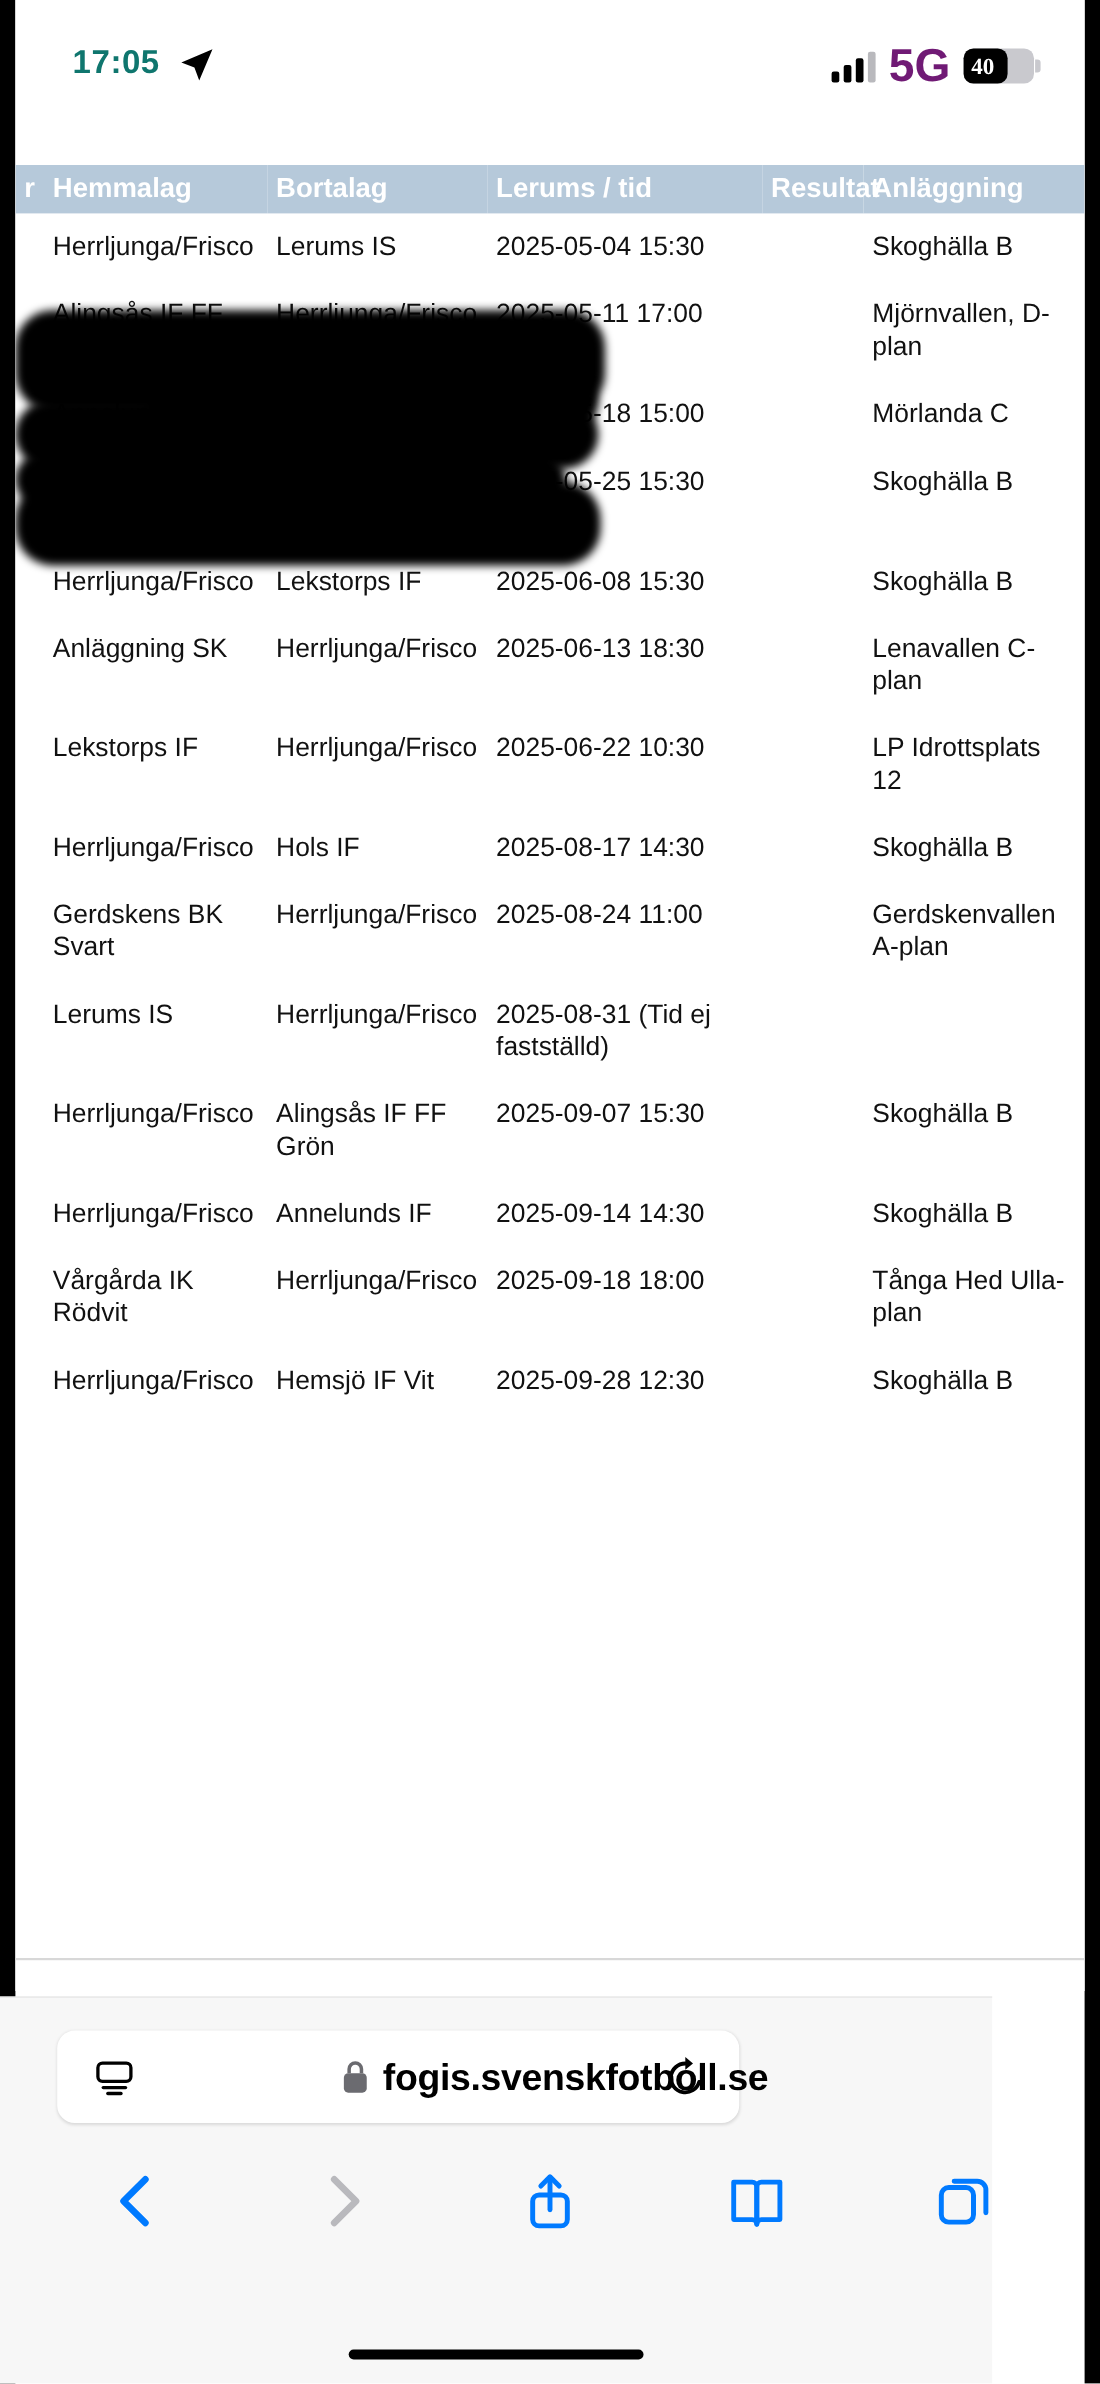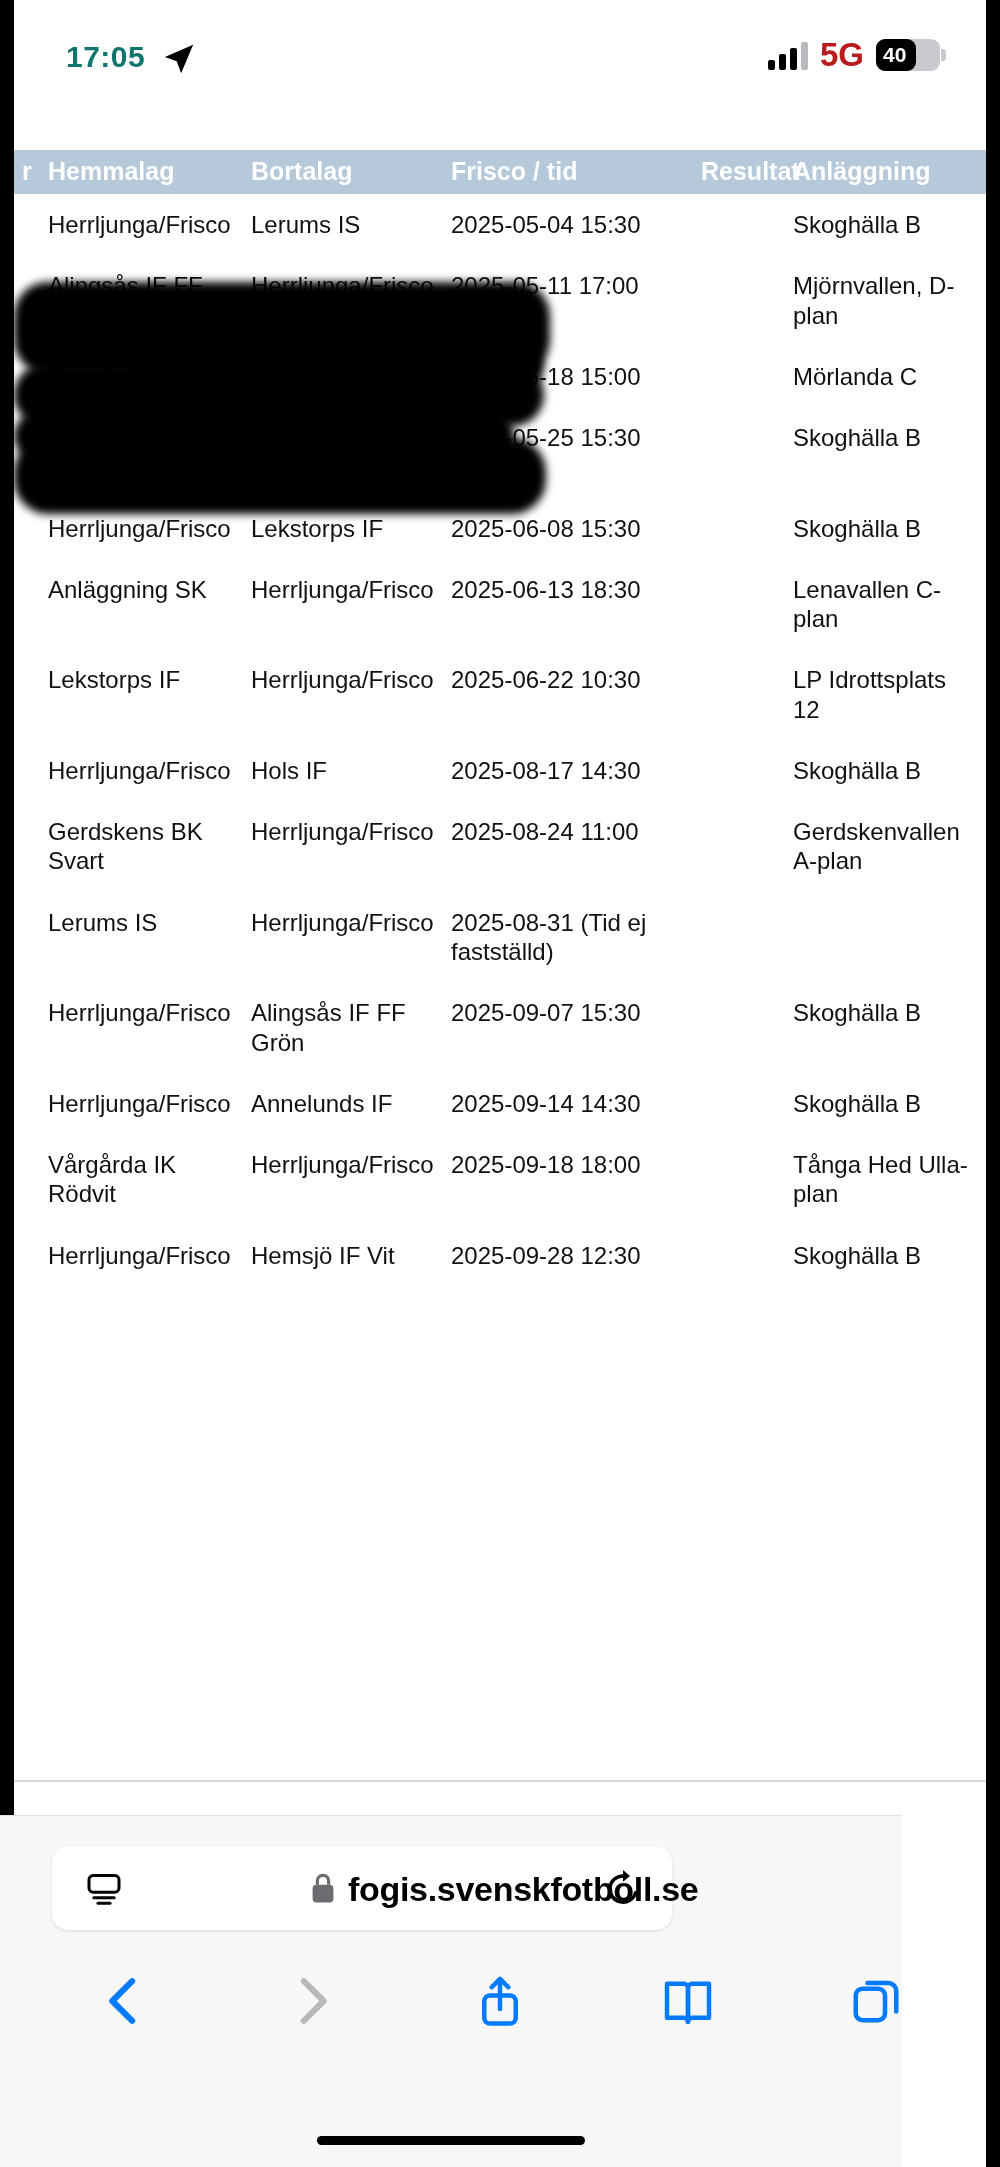--- a/index.html
+++ b/index.html
@@ -54,40 +54,41 @@
     display: flex;
     align-items: center;
     gap: 12px;
   }
   .bars { display: flex; align-items: flex-end; gap: 4px; height: 30px; }
   .bars i { display: block; width: 7px; background: #000; border-radius: 2px; }
   .bars i:nth-child(1) { height: 10px; }
   .bars i:nth-child(2) { height: 16px; }
   .bars i:nth-child(3) { height: 22px; }
   .bars i:nth-child(4) { height: 28px; background: #b9b9bd; }
-  .net-label { font-size: 33px; font-weight: bold; color: #b91c1c; }
+  .net-label { font-size: 42px; font-weight: bold; color: #701a75; }
   .battery {
     position: relative;
     width: 64px; height: 32px;
     border-radius: 9px;
     background: #c9c9ce;
     display: flex; align-items: center;
   }
   .battery .fill {
     position: absolute; left: 0; top: 0;
     width: 40px; height: 32px;
     border-radius: 9px;
     background: #000;
   }
   .battery .pct {
     position: relative;
     color: #fff;
     font-size: 21px;
     font-weight: bold;
     margin-left: 7px;
+    font-family: Liberation Serif, serif;
   }
   .battery .nub {
     position: absolute;
     right: -6px; top: 10px;
     width: 5px; height: 12px;
     background: #c9c9ce;
     border-radius: 0 3px 3px 0;
   }
 
   
@@ -248,21 +249,21 @@
           <col class="c-away">
         <col class="c-date">
           <col class="c-res">
           <col class="c-venue">
       </colgroup>
       <thead>
         <tr>
           <th>r</th>
           <th>Hemmalag</th>
           <th>Bortalag</th>
-          <th>Frisco / tid</th>
+          <th>Lerums / tid</th>
           <th>Resultat</th>
           <th>Anläggning</th>
         </tr>
       </thead>
       <tbody id="rows-body">
           <tr>
             <td></td>
             <td>Herrljunga/Frisco</td>
             <td>Lerums IS</td>
             <td>2025-05-04 15:30</td>

